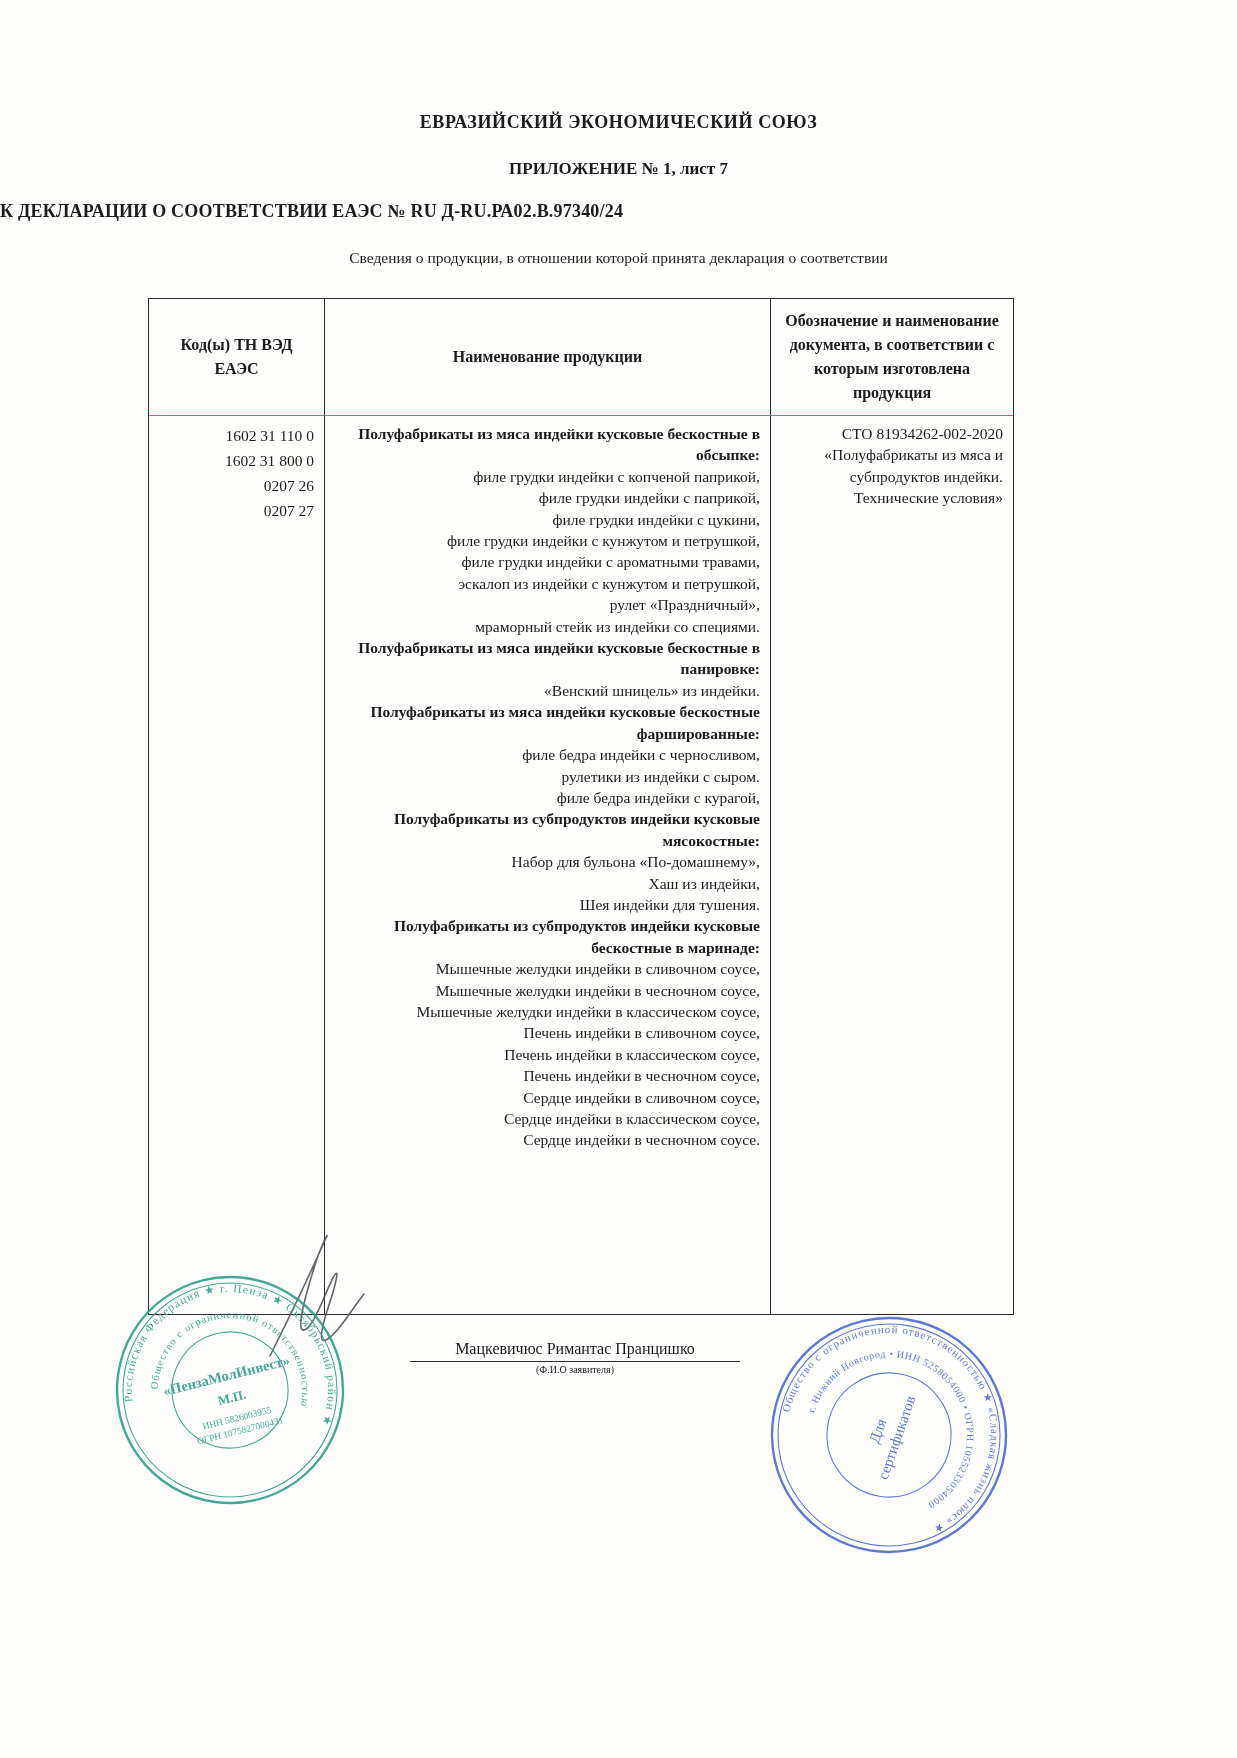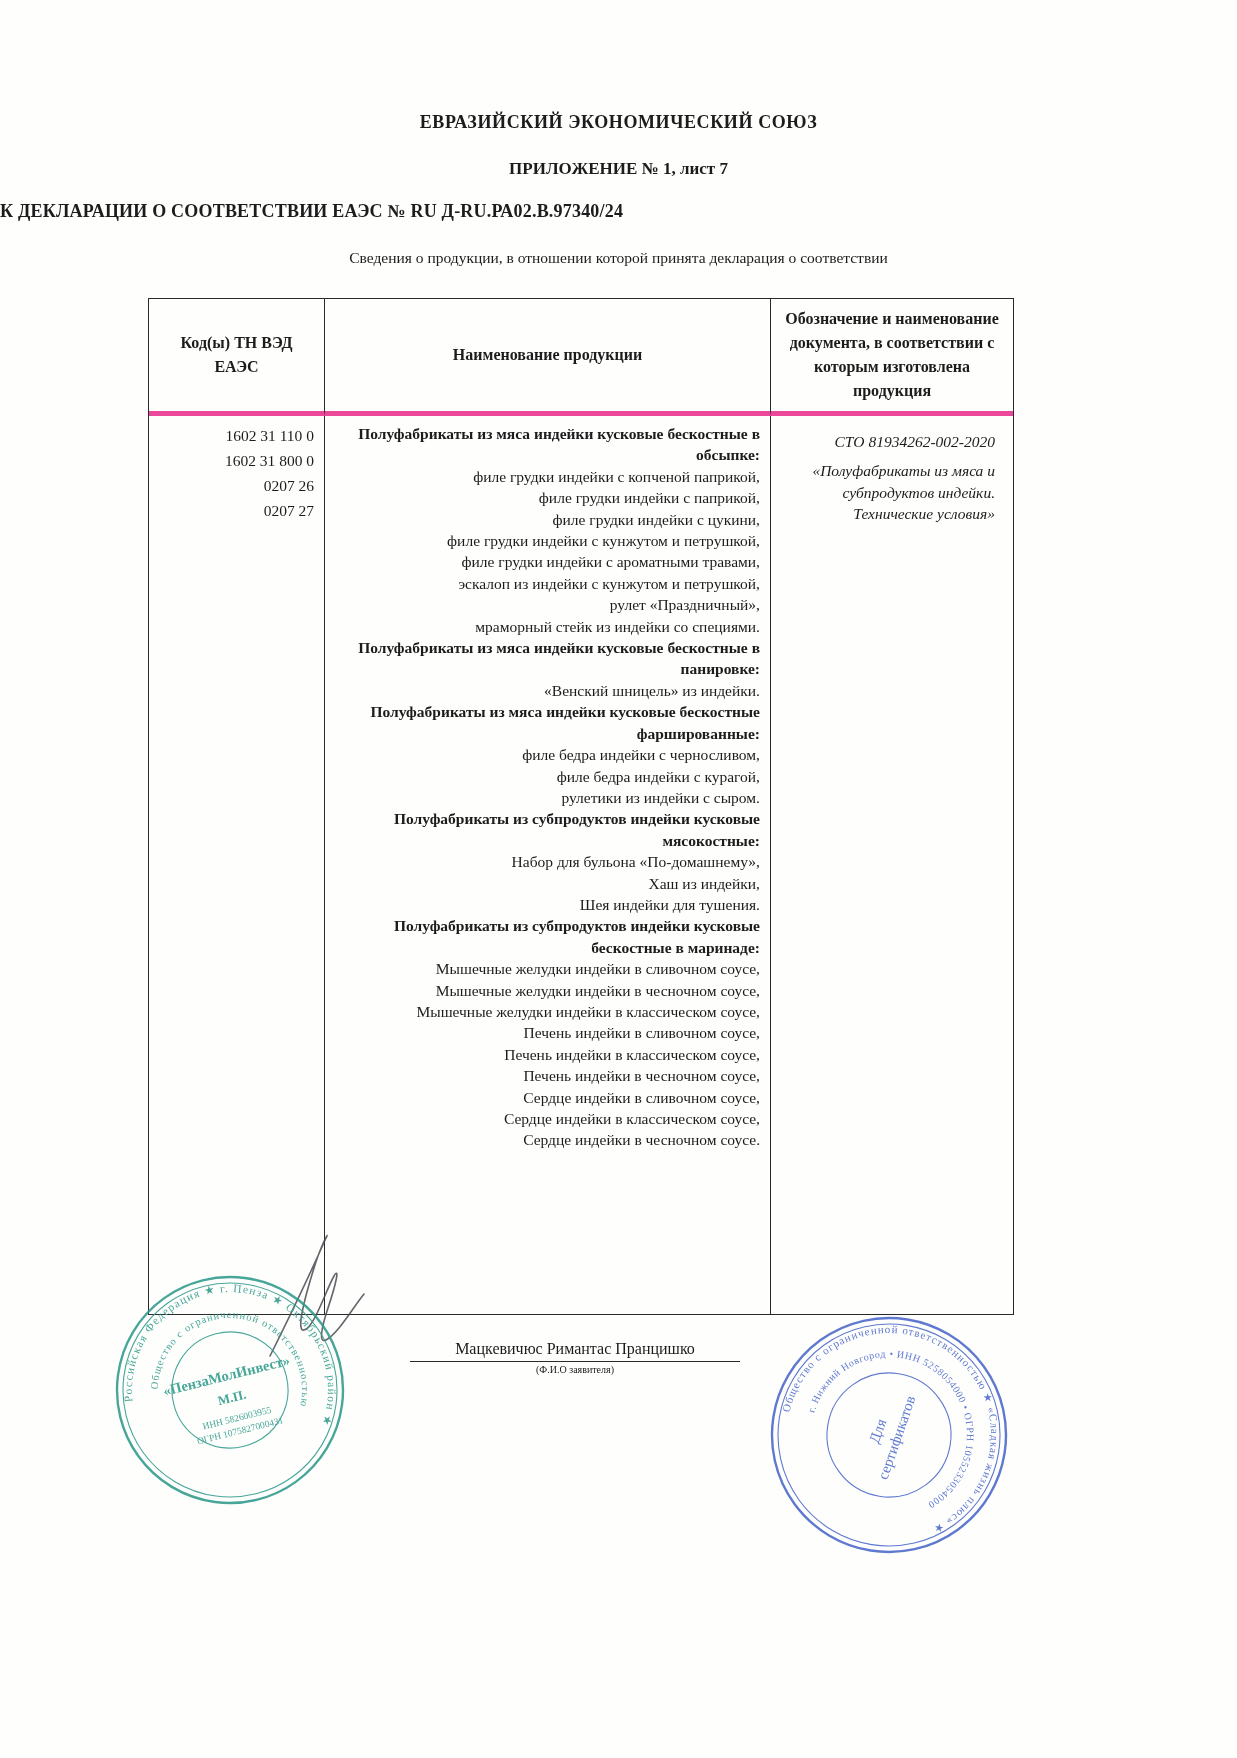--- a/index.html
+++ b/index.html
@@ -30,35 +30,35 @@
   }
   .doc-table{
     position:absolute;left:148px;top:298px;width:864px;
     display:grid;grid-template-columns:176px 446px 242px;
     border:1px solid #2a2a2a;
     font-size:15.5px;
   }
   .cell{border-right:1px solid #2a2a2a;box-sizing:border-box;}
   .cell.last{border-right:none;}
   .cell-head{
-    border-bottom:5px solid #ec4899;
+    border-bottom:1px solid #ec4899;
     min-height:117px;
     display:flex;align-items:center;justify-content:center;
     text-align:center;font-weight:bold;font-size:16px;
     padding:6px 10px;line-height:24px;
   }
   .cell-body{
     min-height:898px;
     padding:7px 10px 10px 12px;
     line-height:21.4px;
     text-align:right;
   }
   .code-line{line-height:25px;}
   .prod-heading{font-weight:bold;}
-  .doc-line{margin:8px;font-style:italic;}
+  .doc-line{margin:0;}
   .signature-block{
     position:absolute;left:385px;top:1340px;width:380px;text-align:center;
   }
   .signature-name{
     font-size:16px;padding-bottom:3px;border-bottom:1.5px solid #2a2a2a;
     display:inline-block;min-width:330px;
   }
   .signature-label{font-size:10px;padding-top:2px;}
   .stamp{position:absolute;}
   .stamp svg{display:block;width:100%;height:100%;}
@@ -94,22 +94,22 @@
         <div class="prod-item">филе грудки индейки с цукини,</div>
         <div class="prod-item">филе грудки индейки с кунжутом и петрушкой,</div>
         <div class="prod-item">филе грудки индейки с ароматными травами,</div>
         <div class="prod-item">эскалоп из индейки с кунжутом и петрушкой,</div>
         <div class="prod-item">рулет «Праздничный»,</div>
         <div class="prod-item">мраморный стейк из индейки со специями.</div>
         <div class="prod-heading">Полуфабрикаты из мяса индейки кусковые бескостные в панировке:</div>
         <div class="prod-item">«Венский шницель» из индейки.</div>
         <div class="prod-heading">Полуфабрикаты из мяса индейки кусковые бескостные фаршированные:</div>
         <div class="prod-item">филе бедра индейки с черносливом,</div>
+        <div class="prod-item">рулетики из индейки с сыром.</div>
         <div class="prod-item">филе бедра индейки с курагой,</div>
-        <div class="prod-item">рулетики из индейки с сыром.</div>
         <div class="prod-heading">Полуфабрикаты из субпродуктов индейки кусковые мясокостные:</div>
         <div class="prod-item">Набор для бульона «По-домашнему»,</div>
         <div class="prod-item">Хаш из индейки,</div>
         <div class="prod-item">Шея индейки для тушения.</div>
         <div class="prod-heading">Полуфабрикаты из субпродуктов индейки кусковые бескостные в маринаде:</div>
         <div class="prod-item">Мышечные желудки индейки в сливочном соусе,</div>
         <div class="prod-item">Мышечные желудки индейки в чесночном соусе,</div>
         <div class="prod-item">Мышечные желудки индейки в классическом соусе,</div>
         <div class="prod-item">Печень индейки в сливочном соусе,</div>
         <div class="prod-item">Печень индейки в классическом соусе,</div>

